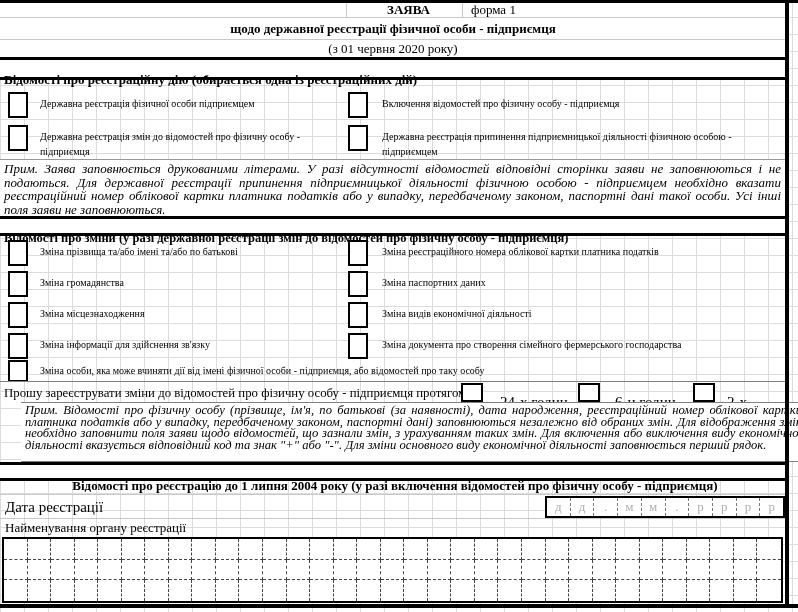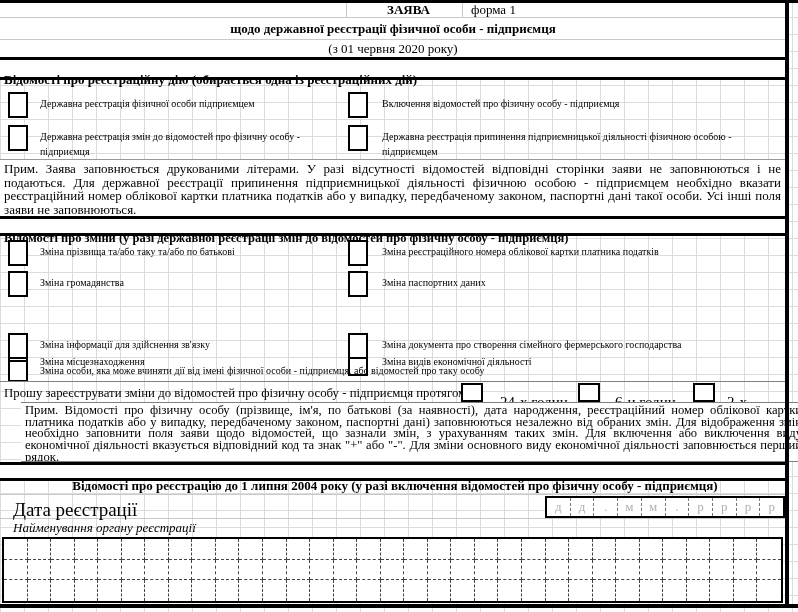--- a/index.html
+++ b/index.html
@@ -30,44 +30,44 @@
   .sech2 { top:216px; height:20px; font-size:12.5px; }
   .sech3 { top:462px; height:16px; line-height:18px;text-align:center; }
   
   .cbrow { left:0; width:786px; }
   .cb { position:absolute; width:20px; height:26px; border:2px solid #000; background:#fff; }
   .cbl { position:absolute; font-size:10px; line-height:15px; }
   .rowA { top:90px;  height:32px; }
   .rowB { top:123px; height:36px; }
   .r2a { top:238px; height:26px; }
   .r2b { top:269px; height:26px; }
-  .r2c { top:300px; height:26px;margin-top:48px; }
+  .r2c { top:300px; height:26px; }
   .r2d { top:331px; height:26px; }
   .r2e { top:358px; height:24px; }
   .cb-l  { left:8px; top:2px; }
   .lbl-l { left:40px; top:6px; width:302px; }
   .cb-r  { left:348px; top:2px; }
   .lbl-r { left:382px; top:6px; width:396px; }
   .lbl-full { left:40px; top:5px; width:740px; }
   
   .proshu { left:0; top:381px; width:786px; height:21px; border-top:1px solid #808080; font-size:12.8px; }
   .proshu .req { position:absolute; left:4px; top:4px; }
   .dcb { position:absolute; top:1px; width:22px; height:19px; border:2px solid #000; background:#fff; }
   .dlb { position:absolute; top:12px; font-size:15px; }
   
-  .note { left:0; width:786px; background:#fff; text-align:justify; padding:2px 5px 16px 4px; overflow:hidden; }
+  .note { left:0; width:786px; background:#fff; font-style:italic; text-align:justify; padding:2px 5px 16px 4px; overflow:hidden; }
   .note1 { top:159px; height:57px; border-top:1px solid #999; font-size:13px; line-height:13.6px; }
   .note2 { top:402px; height:60px; border-top:1px solid #808080; border-bottom:1px solid #808080; font-size:12.6px; line-height:11.7px;margin-left:21px; }
   
   .daterow { left:0; top:494px; width:786px; height:25px; border-top:1px solid #c9c9c9; border-bottom:1px solid #c9c9c9; }
-  .daterow .lab { position:absolute; left:5px; top:4px; font-size:19px;margin-left:8px; }
+  .daterow .lab { position:absolute; left:5px; top:4px; font-size:15px; }
   .datebox { position:absolute; left:545px; top:1px; width:240px; height:22px; border:2px solid #000; background:#fff; display:flex; }
   .dcell { flex:1; border-right:1px dashed #777; color:#b0b0b0; font-size:13px; text-align:center; line-height:18px; }
   .dcell:last-child { border-right:none; }
-  .orgrow { left:8px; top:519px; width:786px; height:18px;font-style:italic; }
+  .orgrow { left:0; top:519px; width:786px; height:18px; }
   .orgrow .lab { position:absolute; left:5px; top:1px; font-size:13px; }
   .orggrid { position:absolute; left:2px; top:537px; width:781px; height:66px; border:2px solid #000; background:#fff; display:grid; }
   .gcell { border-right:1px dashed #444; border-bottom:1px dashed #444; }
   .gcell.lastcol { border-right:none; }
   .gcell.lastrow { border-bottom:none; }
 </style>
 </head>
 <body>
 
 <div class="page">
@@ -95,21 +95,21 @@
     <span class="cb cb-r"></span>
     <span class="cbl lbl-r">Державна реєстрація припинення підприємницької діяльності фізичною особою - підприємцем</span>
   </div>
 
   <div class="abs note note1">Прим. Заява заповнюється друкованими літерами. У разі відсутності відомостей відповідні сторінки заяви не заповнюються і не подаються. Для державної реєстрації припинення підприємницької діяльності фізичною особою - підприємцем необхідно вказати реєстраційний номер облікової картки платника податків або у випадку, передбаченому законом, паспортні дані такої особи. Усі інші поля заяви не заповнюються.</div>
 
   <div class="abs sech sech2">Відомості про зміни (у разі державної реєстрації змін до відомостей про фізичну особу - підприємця)</div>
 
   <div class="abs cbrow r2a">
     <span class="cb cb-l"></span>
-    <span class="cbl lbl-l">Зміна прізвища та/або таку та/або по батькові</span>
+    <span class="cbl lbl-l">Зміна прізвища та/або імені та/або по батькові</span>
     <span class="cb cb-r"></span>
     <span class="cbl lbl-r">Зміна реєстраційного номера облікової картки платника податків</span>
   </div>
   <div class="abs cbrow r2b">
     <span class="cb cb-l"></span>
     <span class="cbl lbl-l">Зміна громадянства</span>
     <span class="cb cb-r"></span>
     <span class="cbl lbl-r">Зміна паспортних даних</span>
   </div>
   <div class="abs cbrow r2c">

